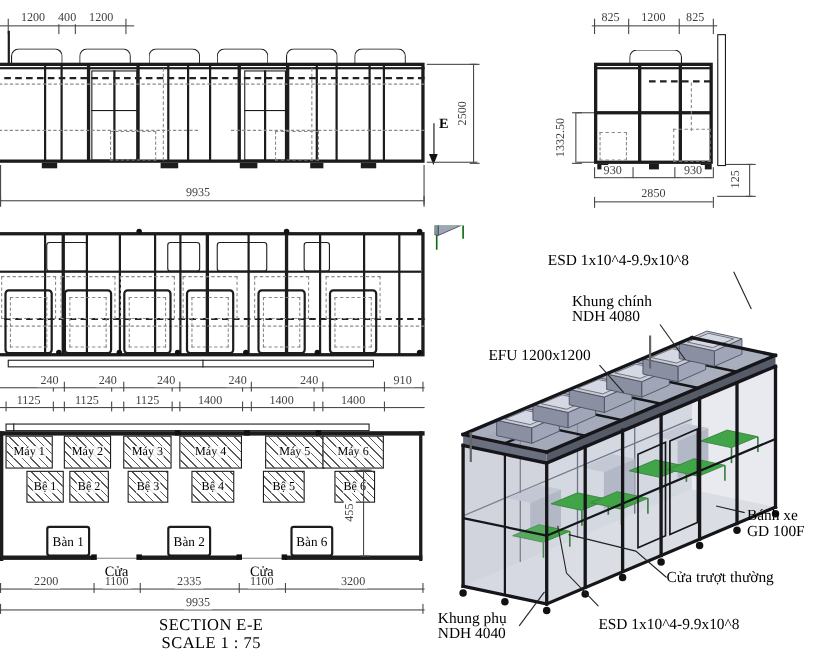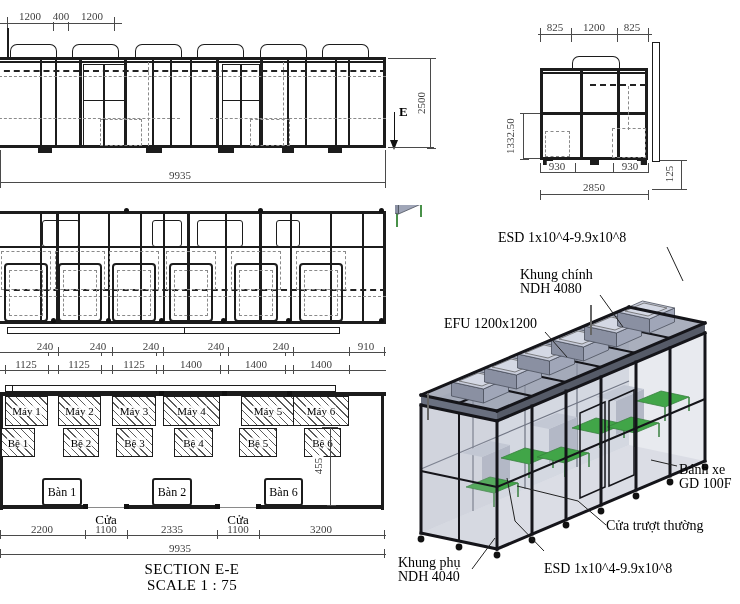--- a/index.html
+++ b/index.html
@@ -116,21 +116,21 @@
 
     <div class="dlv" style="left:0;top:150px;height:36px;"></div>
     <div class="dlv" style="left:385px;top:150px;height:36px;"></div>
     <div class="dl" style="left:0;top:182px;width:386px;">
         <i class="tk" style="left: 0px; top: -5px; height: 10px;"></i>
         <i class="tk" style="left: 385px; top: -5px; height: 10px;"></i>
       </div>
     <div class="dt" style="left:180px;top:170px;">9935</div>
   </div>
 
-  <div class="abs" id="side" style="left:0;top:11px;width:740px;height:205px;">
+  <div class="abs" id="side" style="left:0;top:0;width:740px;height:205px;">
     <div class="dl" style="left:538px;top:23px;width:114px;">
         <i class="tk" style="left: 2px; top: -7px; height: 14px;"></i>
         <i class="tk" style="left: 33px; top: -7px; height: 14px;"></i>
         <i class="tk" style="left: 79px; top: -7px; height: 14px;"></i>
         <i class="tk" style="left: 110px; top: -7px; height: 14px;"></i>
       </div>
     <div class="dt" style="left:555px;top:11px;">825</div>
     <div class="dt" style="left:594px;top:11px;">1200</div>
     <div class="dt" style="left:632px;top:11px;">825</div>
 
@@ -299,21 +299,21 @@
     <div class="hatch" style="left:163px;top:396px;width:57px;height:30px;">
         <span class="lab">Máy 4</span>
       </div>
     <div class="hatch" style="left:241px;top:396px;width:54px;height:30px;">
         <span class="lab">Máy 5</span>
       </div>
     <div class="hatch" style="left:293px;top:396px;width:56px;height:30px;">
         <span class="lab">Máy 6</span>
       </div>
 
-    <div class="hatch" style="left:1px;top:428px;width:34px;height:29px;">
+    <div class="hatch" style="left:24px;top:428px;width:34px;height:29px;">
         <span class="lab">Bệ 1</span>
       </div>
     <div class="hatch" style="left:63px;top:428px;width:36px;height:29px;">
         <span class="lab">Bệ 2</span>
       </div>
     <div class="hatch" style="left:116px;top:428px;width:37px;height:29px;">
         <span class="lab">Bệ 3</span>
       </div>
     <div class="hatch" style="left:174px;top:428px;width:39px;height:29px;">
         <span class="lab">Bệ 4</span>

